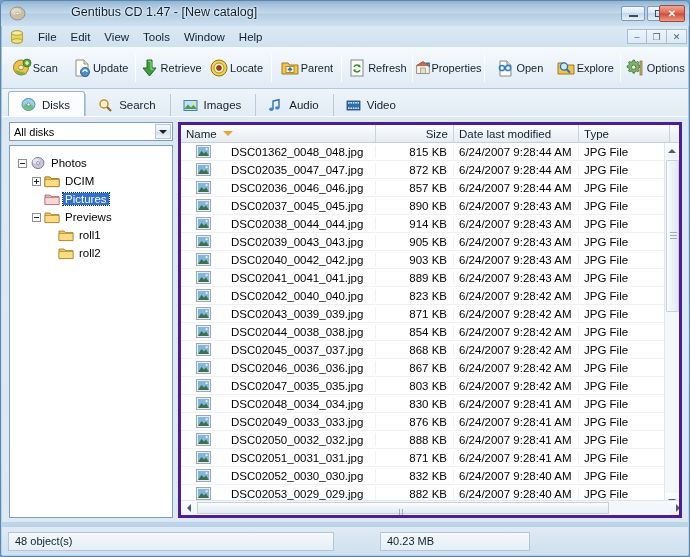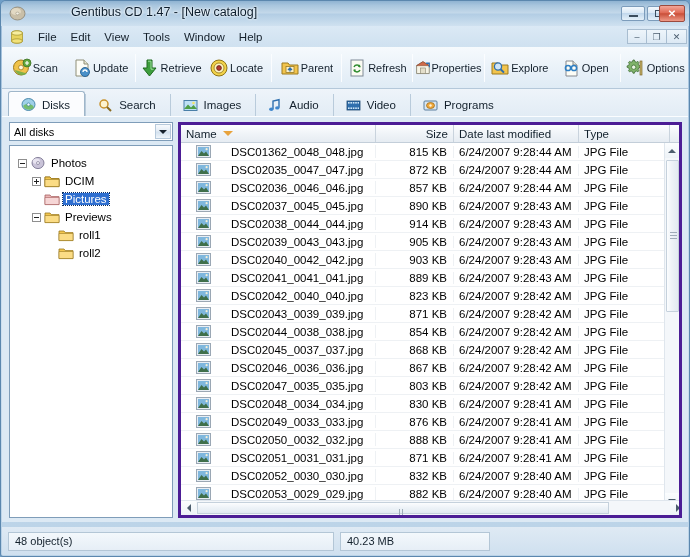--- a/index.html
+++ b/index.html
@@ -283,21 +283,21 @@
     background: linear-gradient(180deg,#fcfdfe 0%,#eef3f8 45%,#e2eaf1 100%);
     border: 1px solid #c5d1dc;
   }
   #hsb-grip { position: absolute; left: 50%; top: 3px; margin-left:-4px; width:8px; height:7px; }
   #hsb-grip i { display:inline-block; width:1px; height:7px; background:#9eacb9; margin-right:2px; }
 
   
   #statusbar {
     position: absolute; left: 1px; bottom: 1px; width: 686px; height: 28px;
     background: linear-gradient(180deg,#dfeaf4 0%,#cfe0ef 100%);
-    display: flex; align-items: center;
+    display: flex; align-items: center; gap: 40px;
   }
   .spanel {
     height: 19px; margin-left: 6px;
     border: 1px solid #b3c6d6;
     background: linear-gradient(180deg,#f3f8fc 0%,#e6eef6 100%);
     display: flex; align-items: center;
     padding: 0 6px; font-size: 11px; color: #13202c;
   }
   #sp-objects { width: 326px; }
   #sp-size { width: 150px; }
@@ -430,36 +430,36 @@
         <rect x="7" y="10" width="6" height="7" fill="#e4dfcb" stroke="#7e7a66" stroke-width=".7"></rect>
         <path d="M14 4 l4 0 l0 5" fill="none" stroke="#2f6fae" stroke-width="1.6"></path>
       </svg>
       <div class="tb-lbl">Properties</div>
     </div>
 
     <div class="tb-sep"></div>
 
     <div class="tb-btn">
       <svg class="tb-ico" viewBox="0 0 20 20">
-        <path d="M2 5 h6 l1.5 2 H18 v9 H2 Z" fill="#f2c44d" stroke="#9b7a21" stroke-width="1"></path>
-        <circle cx="8" cy="8.5" r="3.6" fill="#cfe6f7" stroke="#2f6fae" stroke-width="1.3"></circle>
-        <path d="M10.6 11.2 L14 14.6" stroke="#2f6fae" stroke-width="2"></path>
-      </svg>
-      <div class="tb-lbl">Explore</div>
-    </div>
-
-    <div class="tb-btn">
-      <svg class="tb-ico" viewBox="0 0 20 20">
         <path d="M5 3 h7 l4 4 v11 H5 Z" fill="#fdfdf6" stroke="#84888f" stroke-width="1"></path>
         <path d="M12 3 v4 h4" fill="#e4e4d4" stroke="#84888f" stroke-width="1"></path>
         <circle cx="7" cy="10" r="2.6" fill="none" stroke="#2f7fc4" stroke-width="1.5"></circle>
         <circle cx="13" cy="10" r="2.6" fill="none" stroke="#2f7fc4" stroke-width="1.5"></circle>
         <path d="M9.6 10 h0.8" stroke="#2f7fc4" stroke-width="1.5"></path>
       </svg>
       <div class="tb-lbl">Open</div>
+    </div>
+
+    <div class="tb-btn">
+      <svg class="tb-ico" viewBox="0 0 20 20">
+        <path d="M2 5 h6 l1.5 2 H18 v9 H2 Z" fill="#f2c44d" stroke="#9b7a21" stroke-width="1"></path>
+        <circle cx="8" cy="8.5" r="3.6" fill="#cfe6f7" stroke="#2f6fae" stroke-width="1.3"></circle>
+        <path d="M10.6 11.2 L14 14.6" stroke="#2f6fae" stroke-width="2"></path>
+      </svg>
+      <div class="tb-lbl">Explore</div>
     </div>
 
     <div class="tb-sep"></div>
 
     <div class="tb-btn">
       <svg class="tb-ico" viewBox="0 0 20 20">
         <path d="M7 2 l1.4 0 l.5 1.6 l1.5 .6 l1.5 -.8 l1 1 l-.8 1.5 l.6 1.5 l1.6 .5 l0 1.4 l-1.6 .5 l-.6 1.5 l.8 1.5 l-1 1 l-1.5 -.8 l-1.5 .6 l-.5 1.6 l-1.4 0 l-.5 -1.6 l-1.5 -.6 l-1.5 .8 l-1 -1 l.8 -1.5 l-.6 -1.5 l-1.6 -.5 l0 -1.4 l1.6 -.5 l.6 -1.5 l-.8 -1.5 l1 -1 l1.5 .8 l1.5 -.6 Z" fill="#7fb36a" stroke="#3f6b34" stroke-width=".8"></path>
         <circle cx="7.7" cy="9.2" r="2.2" fill="#e9f5e3" stroke="#3f6b34" stroke-width=".8"></circle>
         <rect x="14" y="3" width="2" height="14" fill="#c8b26a" stroke="#7d6a2e" stroke-width=".7"></rect>
       </svg>
@@ -516,28 +516,20 @@
           <rect x="2" y="9.4" width="1.6" height="1.6"></rect>
             <rect x="4.4" y="9.4" width="1.6" height="1.6"></rect>
           <rect x="6.8" y="9.4" width="1.6" height="1.6"></rect>
             <rect x="9.2" y="9.4" width="1.6" height="1.6"></rect>
           <rect x="11.6" y="9.4" width="1.4" height="1.6"></rect>
         </g>
       </svg>
       <span>Video</span>
     </div>
 
-    <div class="tab">
-      <svg class="tab-ico" viewBox="0 0 15 15">
-        <rect x="1" y="3" width="13" height="9" rx="1" fill="#d9e6f2" stroke="#5a7f9e" stroke-width="1"></rect>
-        <ellipse cx="7.5" cy="7.5" rx="4" ry="3" fill="#f0a93c" stroke="#a06c18" stroke-width=".8"></ellipse>
-        <circle cx="7.5" cy="7.5" r="1.2" fill="#fff4d8"></circle>
-      </svg>
-      <span>Programs</span>
-    </div>
   </div>
 
   <div id="client">
 
     <div id="leftpane">
       <div id="combo">
         <span id="combo-val">All disks</span>
         <div id="combo-arrow">
             <div class="caret-dn"></div>
           </div>

